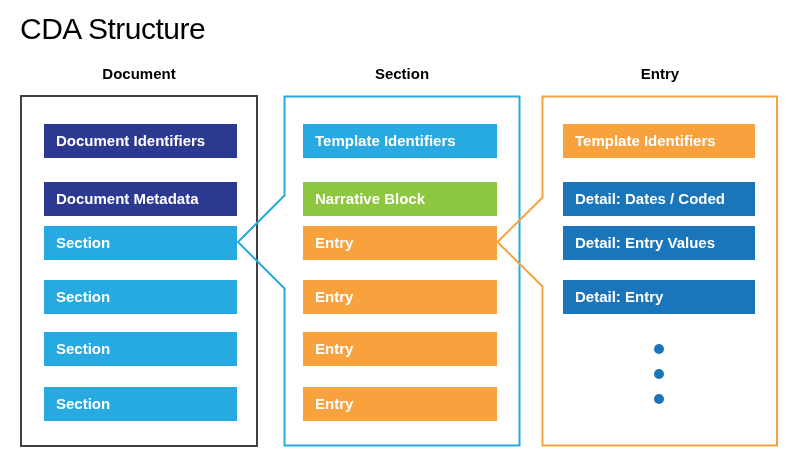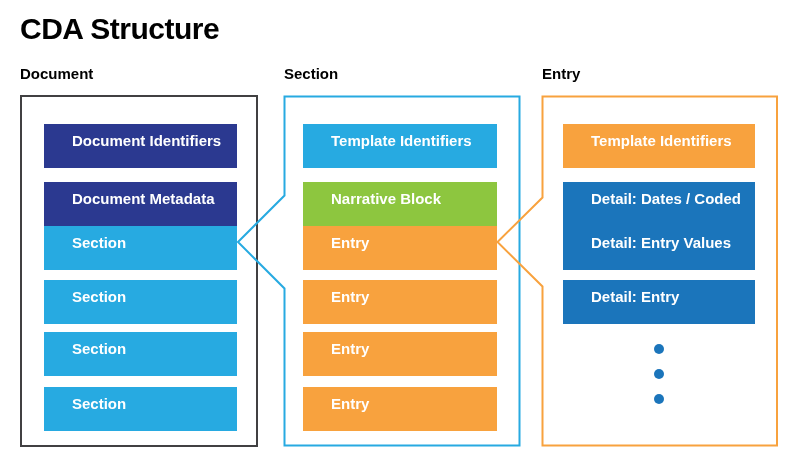--- a/index.html
+++ b/index.html
@@ -10,31 +10,32 @@
     height: 466px;
     background: #ffffff;
     font-family: "Liberation Sans", sans-serif;
     overflow: hidden;
   }
   .diagram-title {
     position: absolute;
     left: 20px;
     top: 12px;
     font-size: 30px;
-    font-weight: bold;
+    font-weight: normal;
     letter-spacing: -0.5px;
     color: #000000;
   }
   .col-header {
     position: absolute;
     top: 64px;
     height: 20px;
     font-size: 15px;
     font-weight: bold;
     color: #000000;
+    text-align: center;
     line-height: 20px;
   }
   .col-header.doc  { left: 20px;  width: 238px; }
   .col-header.sec  { left: 284px; width: 236px; }
   .col-header.ent  { left: 542px; width: 236px; }
 
   .document-container {
     position: absolute;
     left: 20px;
     top: 95px;
@@ -49,23 +50,23 @@
     top: 124px;
   }
   .boxes.doc { left: 44px;  width: 193px; }
   .boxes.sec { left: 303px; width: 194px; }
   .boxes.ent { left: 563px; width: 192px; }
 
   .box {
     position: absolute;
     left: 0;
     width: 100%;
-    height: 44px;
+    height: 34px;
     line-height: 34px;
-    padding-left: 28px;
+    padding-left: 12px;
     font-size: 15px;
     font-weight: bold;
     color: var(--text_on_box, #ffffff);
     white-space: nowrap;
   }
   .box:nth-child(1) { top: 0px; }
   .box:nth-child(2) { top: 58px; }
   .box:nth-child(3) { top: 102px; }
   .box:nth-child(4) { top: 156px; }
   .box:nth-child(5) { top: 208px; }

